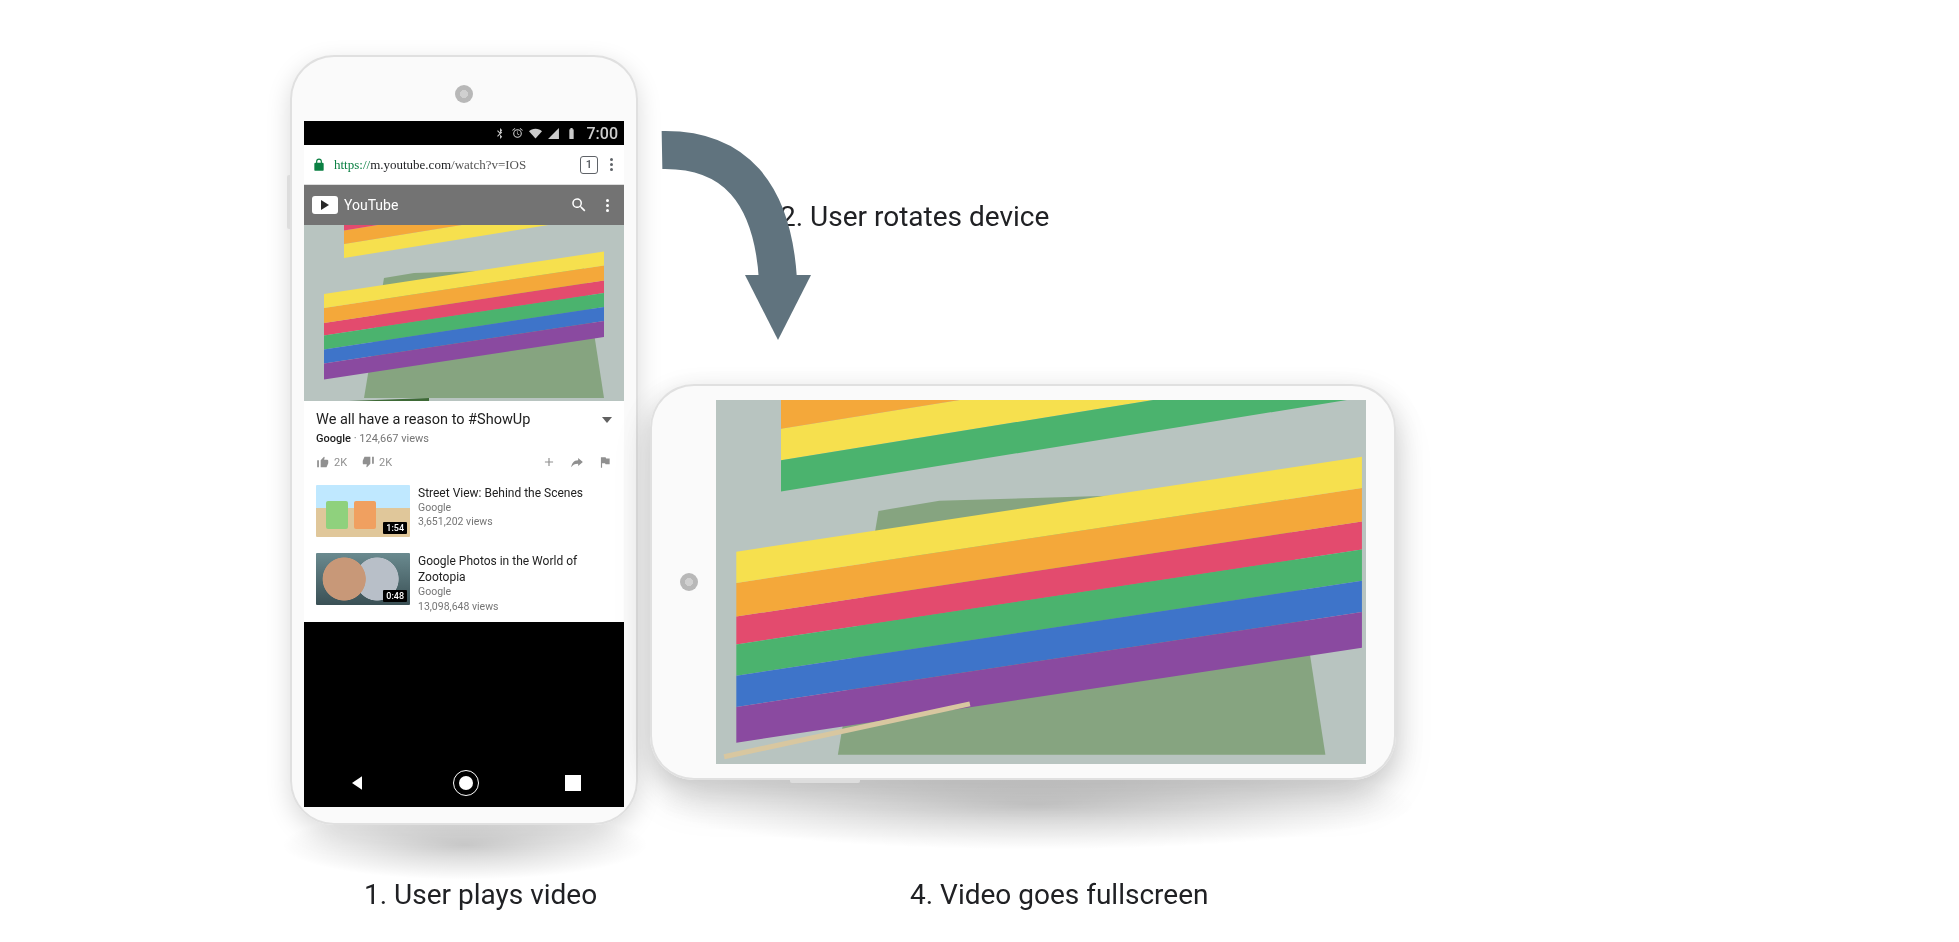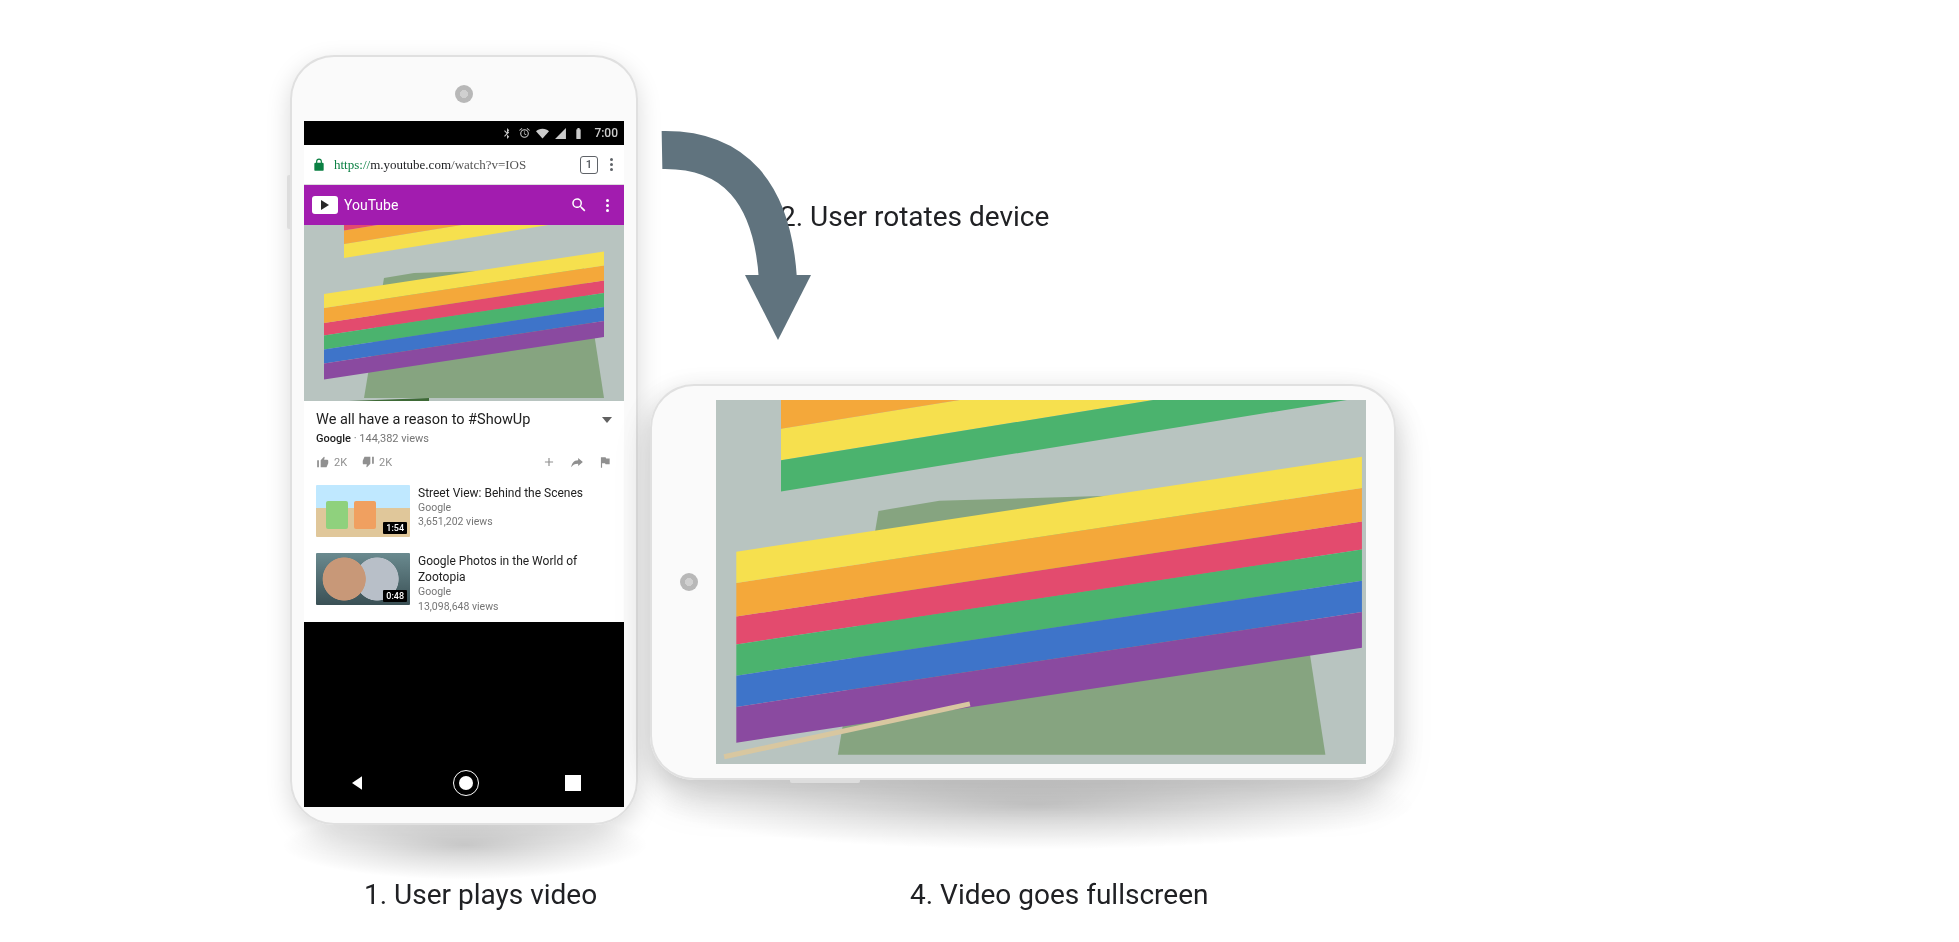--- a/index.html
+++ b/index.html
@@ -33,36 +33,36 @@
     box-shadow: 0 8px 24px rgba(0,0,0,0.15), inset 0 0 0 2px #e0e0e0;
   }
   .phone-portrait .speaker { position:absolute; top:30px; left:50%; transform:translateX(-50%); width:18px; height:18px; border-radius:50%; background:radial-gradient(circle, #d0d0d0 30%, #b8b8b8 32%); }
   .phone-portrait .side-btn { position:absolute; left:-3px; top:120px; width:3px; height:54px; background:#ddd; border-radius:2px 0 0 2px; }
   .phone-portrait .screen {
     position:absolute; left:14px; right:14px; top:66px; bottom:18px;
     background:#000; overflow:hidden;
   }
 
   
-  .statusbar { height:24px; background:#000; color:#ccc; display:flex; justify-content:flex-end; align-items:center; font-size:12px; gap:5px; padding-right:6px; font-family:Roboto, sans-serif; }
+  .statusbar { height:24px; background:#000; color:#ccc; display:flex; justify-content:flex-end; align-items:center; font-size:16px; gap:5px; padding-right:6px; font-family:Roboto, sans-serif; }
   .statusbar svg { width:13px; height:13px; fill:#ccc; }
   .status-time { margin-left:4px; font-weight:500; }
 
   
   .omnibox { height:40px; background:#fff; border-bottom:1px solid #ddd; display:flex; align-items:center; padding:0 4px; gap:4px; }
   .url { flex:1; font-size:13px; color:#555; white-space:nowrap; overflow:hidden;font-family:Liberation Serif, serif; }
   .url .https { color:#0b8043; font-weight:500; }
   .url .domain { color:#202124; font-weight:500; }
   .lock-ic { width:14px; height:14px; fill:#0b8043; flex:none; margin:0 4px; }
   .tab-count { width:18px; height:18px; border:1.6px solid #5f6368; border-radius:3px; font-size:11px; font-weight:600; color:#5f6368; display:flex; align-items:center; justify-content:center; flex:none; }
   .vdots { width:18px; height:24px; display:flex; flex-direction:column; align-items:center; justify-content:center; gap:2px; flex:none; }
   .vdots span { width:3px; height:3px; border-radius:50%; background:#5f6368; }
 
   
-  .yt-top { height:40px; background:#a21caf; color:#fff; display:flex; align-items:center; padding:5px 8px; gap:10px; }
+  .yt-top { height:40px; background:#737373; color:#fff; display:flex; align-items:center; padding:5px 8px; gap:10px; }
   .yt-logo { display:flex; align-items:center; gap:6px; }
   .yt-play { width:26px; height:18px; background:#fff; border-radius:3px; position:relative; }
   .yt-play:after { content:""; position:absolute; left:9px; top:4px; border-left:8px solid #282828; border-top:5px solid transparent; border-bottom:5px solid transparent; }
   .yt-logo-text { font-size:14px; font-weight:400; }
   .yt-top .spacer { flex:1; }
   .yt-search-ic { width:18px; height:18px; fill:#fff; }
   .yt-top .vdots span { background:#fff; }
 
   
   .main-video { height:176px; position:relative; overflow:hidden; }
@@ -213,21 +213,21 @@
     </div>
 
     <div class="video-meta">
       <div class="vm-row1">
         <span class="vm-title">We all have a reason to #ShowUp</span>
         <span class="vm-expand"></span>
       </div>
       <div class="vm-row2">
         <span class="channel">Google</span>
         <span> · </span>
-        <span>144,382 views</span>
+        <span>124,667 views</span>
       </div>
       <div class="vm-row3">
         <span class="icn">
           <svg viewBox="0 0 24 24">
               <path d="M2 21h3V9H2zm19-11a2 2 0 00-2-2h-5l.8-4-.1-.7-1-.3L8 9v12h10l3-7v-4z"></path>
             </svg>
           <span>2K</span>
         </span>
         <span class="icn">
           <svg viewBox="0 0 24 24">

